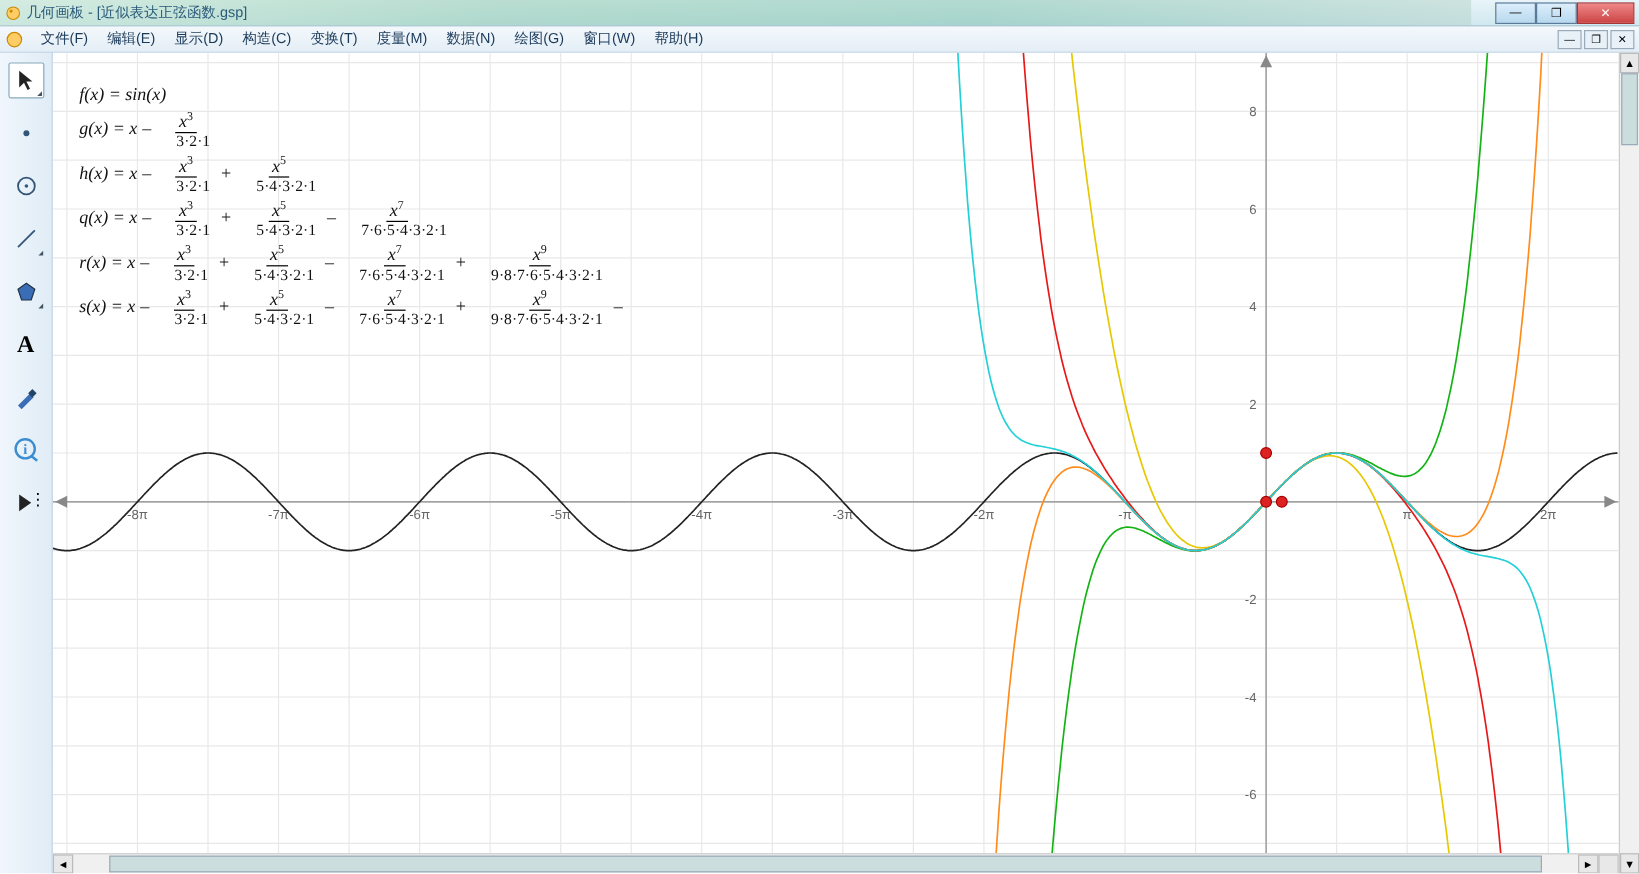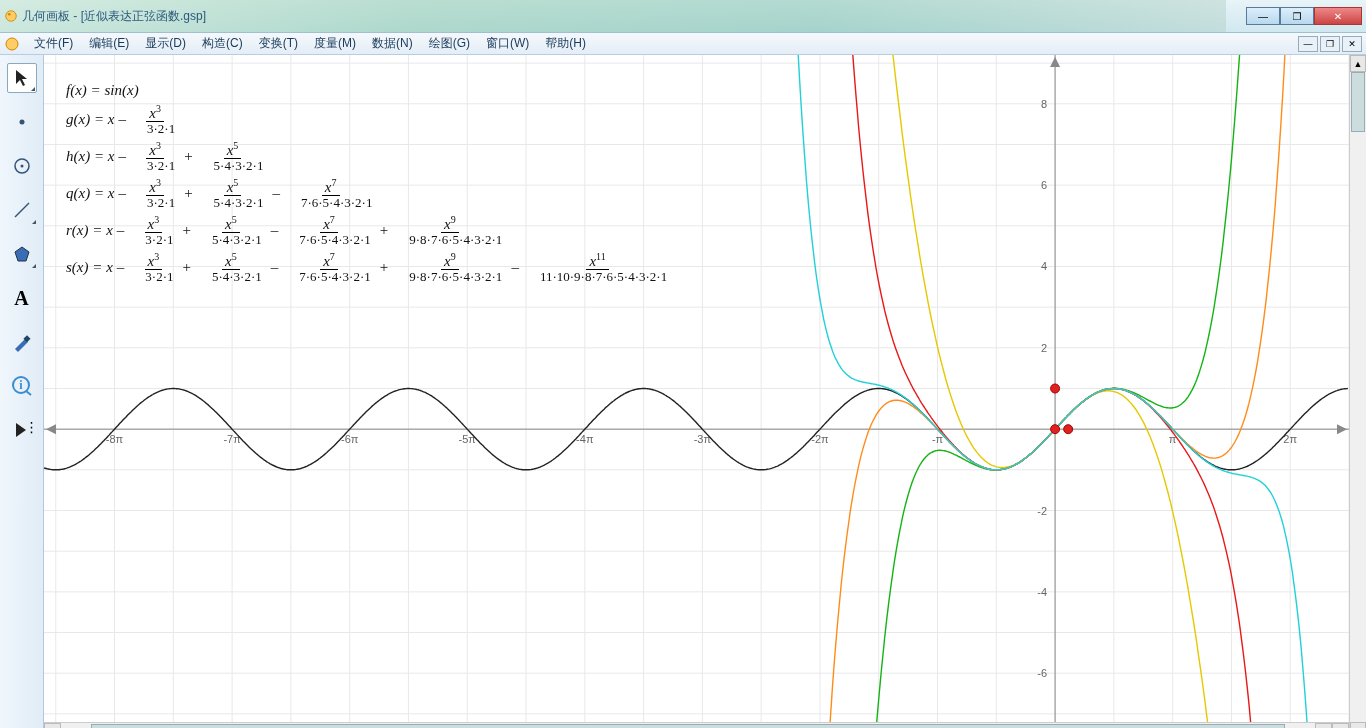--- a/index.html
+++ b/index.html
@@ -1,19 +1,19 @@
 <!DOCTYPE html>
 <html><head>
 <meta charset="utf-8">
 <style>
 * { margin: 0; padding: 0; box-sizing: border-box; }
 body { font-family: "Microsoft YaHei", Arial, sans-serif; font-size: 12px; overflow: hidden; background: #fff; }
 
 
-.titlebar { height: 33px; background: linear-gradient(to bottom, #e8f4f8, #d0e8f0); display: flex; align-items: center; padding: 0 4px; border-bottom: 1px solid #a0c0d0; position: relative; justify-content: flex-end; }
+.titlebar { height: 22px; background: linear-gradient(to bottom, #e8f4f8, #d0e8f0); display: flex; align-items: center; padding: 0 4px; border-bottom: 1px solid #a0c0d0; position: relative; justify-content: flex-end; }
 .titlebar .icon { width: 14px; height: 14px; margin-right: 4px; }
 .titlebar .title { flex: 1; color: #2a5a7a; font-size: 12px; }
 .titlebar .bgdeco { position:absolute; left:0; right:140px; top:0; bottom:0; background: linear-gradient(90deg, rgba(200,230,210,.6), rgba(140,200,170,.5), rgba(100,180,150,.4), rgba(180,210,200,.5)); z-index:0; }
 .titlebar > * { position: relative; z-index:1; }
 .winbtns { display: flex; gap: 0; }
 .winbtn { width: 34px; height: 18px; border: 1px solid #5a7a9a; background: linear-gradient(to bottom,#dceefb,#b8d8ee); display:flex; align-items:center; justify-content:center; font-size:10px; cursor:pointer; }
 .winbtn.close { background: linear-gradient(to bottom,#e88,#c44); color:#fff; width:48px; border-color:#a33; }
 
 
 .menubar { height: 22px; background: linear-gradient(to bottom,#f4f8fc,#e4eef6); border-bottom:1px solid #b8cde0; display:flex; align-items:center; padding:0 4px;text-align:center; }
@@ -320,24 +320,20 @@
         <span class="frac">
             <span class="num"><i>x</i><sup>7</sup></span>
             <span class="den">7·6·5·4·3·2·1</span>
           </span>
         <span class="op">+</span>
         <span class="frac">
             <span class="num"><i>x</i><sup>9</sup></span>
             <span class="den">9·8·7·6·5·4·3·2·1</span>
           </span>
         <span class="op">–</span>
-        <span class="frac">
-            <span class="num"><i>x</i><sup>11</sup></span>
-            <span class="den">11·10·9·8·7·6·5·4·3·2·1</span>
-          </span>
       </div>
     </div>
 
     <div class="hscroll-row" style="position:absolute; left:0; right:0; bottom:0;">
       <div class="btn">◄</div>
       <div class="track">
           <div class="thumb"></div>
         </div>
       <div class="btn">►</div>
       <div class="corner"></div>

